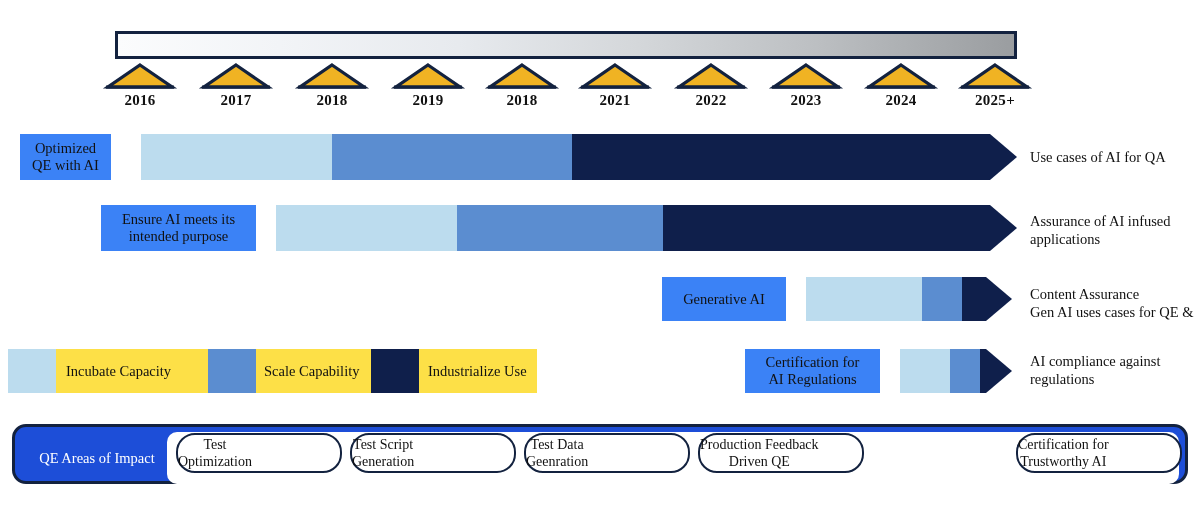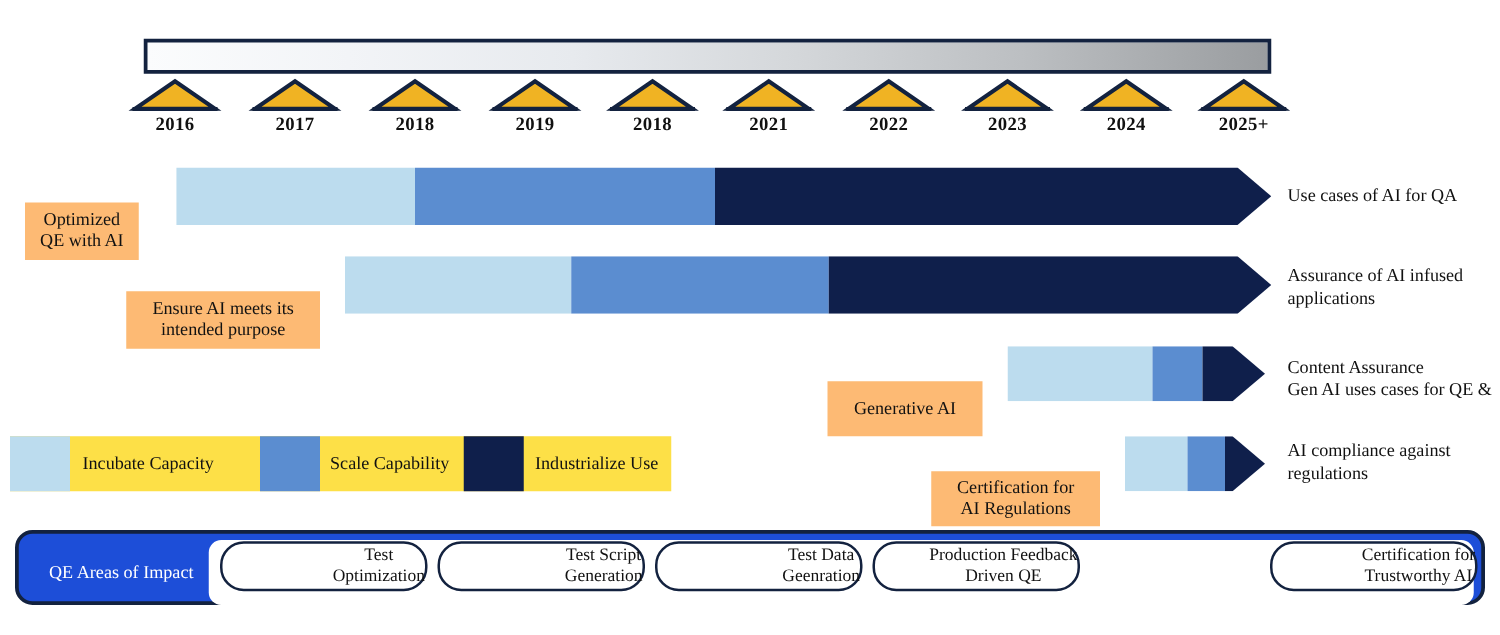--- a/index.html
+++ b/index.html
@@ -48,31 +48,30 @@
     letter-spacing: 0.3px;
     margin-top: 2px;
     line-height: 16px;
   }
 
   
   .row { position: absolute; left: 0; width: 1200px; }
 
   .tagbox {
     position: absolute;
-    background: #fdba74;
+    background: #3b82f6;
     color: #111;
     font-size: 14.5px;
     line-height: 17px;
     text-align: center;
     display: flex;
     align-items: center;
     justify-content: center;
     box-sizing: border-box;
     padding: 2px 6px;
-    margin-top: 28px;
   }
 
   .arrow-wrap { position: absolute; }
   .arrow-wrap svg { display: block; }
 
   .rightlabel {
     position: absolute;
     font-size: 14.5px;
     line-height: 18px;
     color: #111;
@@ -124,21 +123,21 @@
   .pill {
     position: absolute;
     top: 6px;
     height: 40px;
     background: #ffffff;
     border: 2.5px solid #13223f;
     border-radius: 19px;
     box-sizing: border-box;
     display: flex;
     align-items: center;
-    justify-content: flex-end;
+    justify-content: flex-start;
     text-align: center;
     font-size: 14px;
     line-height: 17px;
     color: #111;
   }
 </style>
 </head>
 <body>
 
 <div id="timeline">

